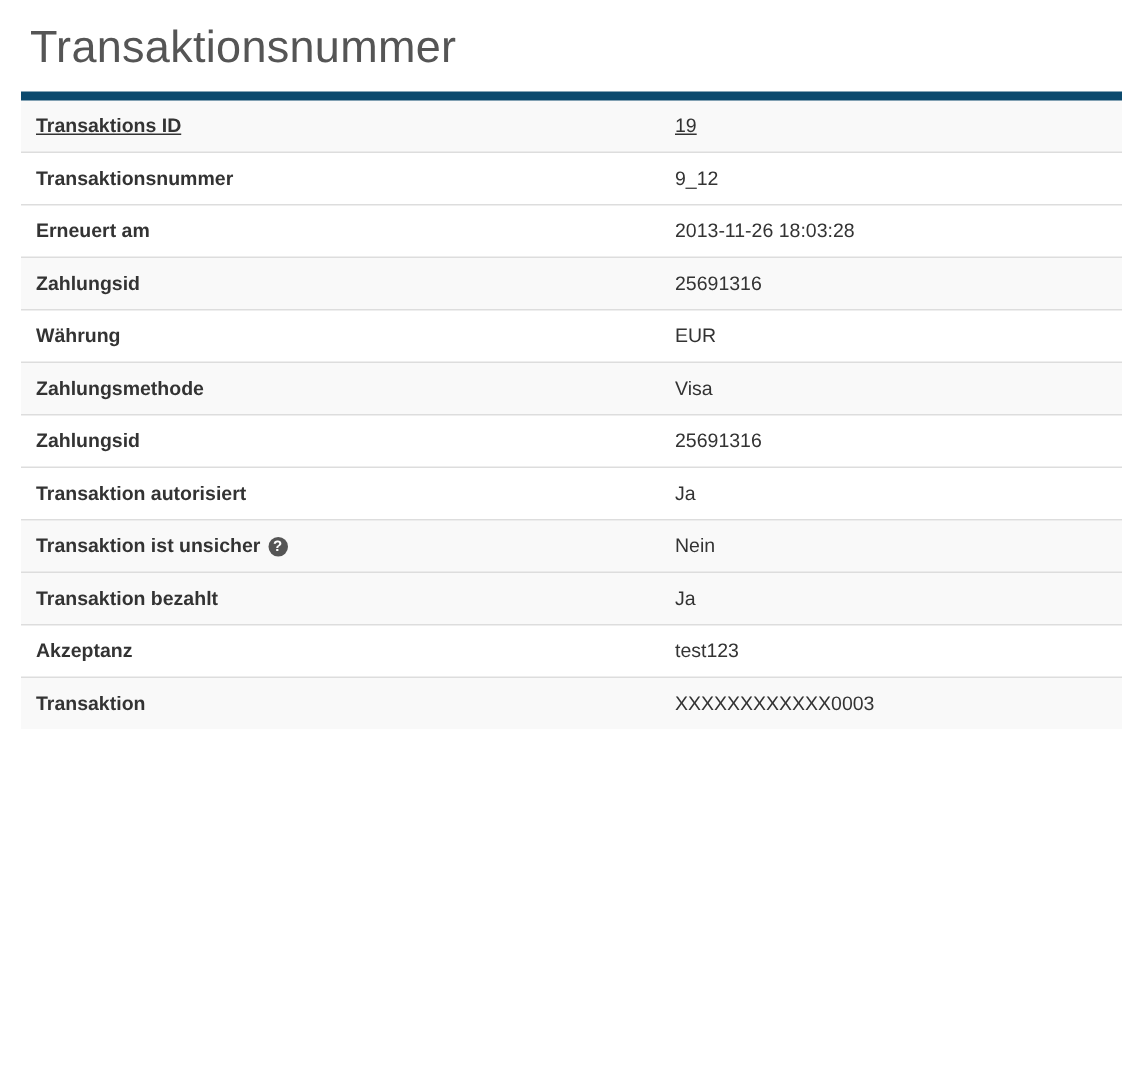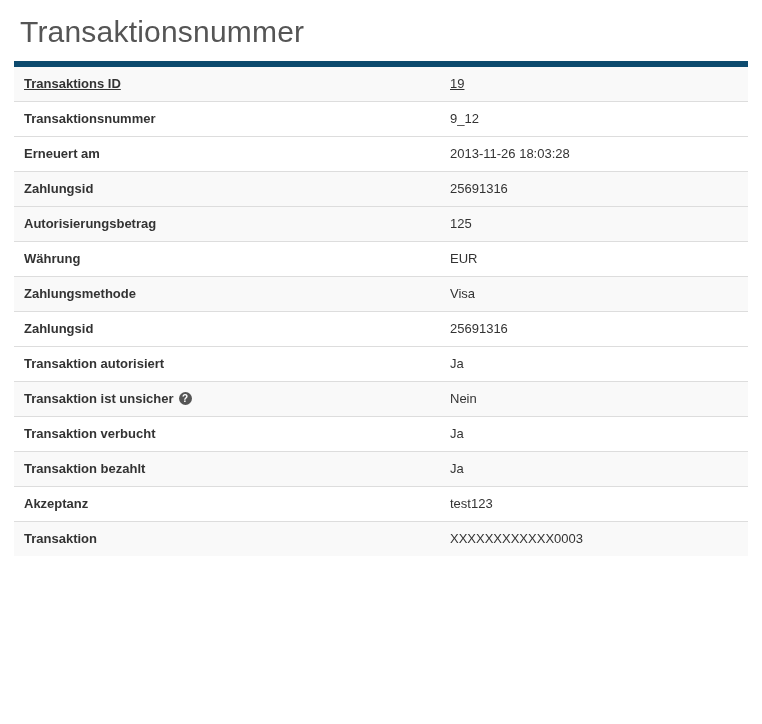--- a/index.html
+++ b/index.html
@@ -105,48 +105,40 @@
           <td><span>9_12</span></td>
         </tr>
         <tr class="row-even">
           <th><span>Erneuert am</span></th>
           <td><span>2013-11-26 18:03:28</span></td>
         </tr>
         <tr class="row-odd">
           <th><span>Zahlungsid</span></th>
           <td><span>25691316</span></td>
         </tr>
-        <tr class="row-odd">
-          <th><span>Autorisierungsbetrag</span></th>
-          <td><span>125</span></td>
-        </tr>
         <tr class="row-even">
           <th><span>Währung</span></th>
           <td><span>EUR</span></td>
         </tr>
         <tr class="row-odd">
           <th><span>Zahlungsmethode</span></th>
           <td><span>Visa</span></td>
         </tr>
         <tr class="row-even">
           <th><span>Zahlungsid</span></th>
           <td><span>25691316</span></td>
         </tr>
         <tr class="row-even">
           <th><span>Transaktion autorisiert</span></th>
           <td><span>Ja</span></td>
         </tr>
         <tr class="row-odd">
           <th><span>Transaktion ist unsicher</span><span class="help-icon">?</span></th>
           <td><span>Nein</span></td>
         </tr>
-        <tr class="row-even">
-          <th><span>Transaktion verbucht</span></th>
-          <td><span>Ja</span></td>
-        </tr>
         <tr class="row-odd">
           <th><span>Transaktion bezahlt</span></th>
           <td><span>Ja</span></td>
         </tr>
         <tr class="row-even">
           <th><span>Akzeptanz</span></th>
           <td><span>test123</span></td>
         </tr>
         <tr class="row-odd">
           <th><span>Transaktion</span></th>

